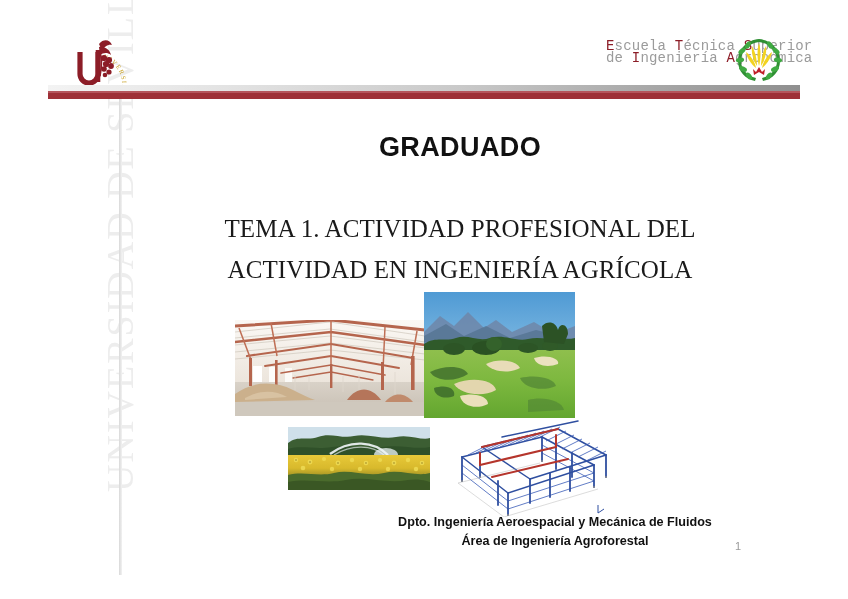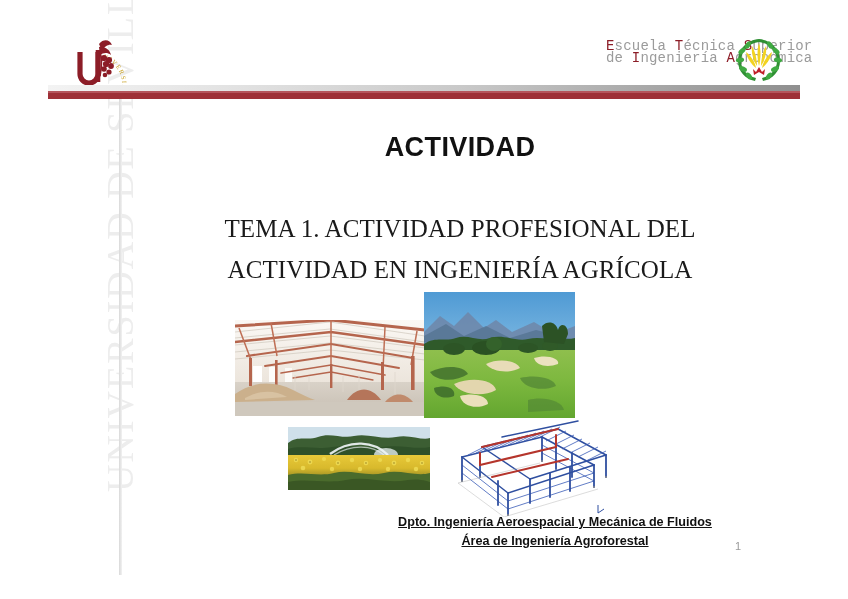--- a/index.html
+++ b/index.html
@@ -137,21 +137,20 @@
   .footer {
     position: absolute;
     left: 330px;
     top: 513px;
     width: 450px;
     text-align: center;
     font-size: 12.6px;
     font-weight: bold;
     line-height: 19px;
     color: #111111;
-    text-decoration: underline;
   }
   .pagenum {
     position: absolute;
     left: 728px;
     top: 540px;
     width: 20px;
     text-align: center;
     font-size: 11px;
     color: #9a9a9a;
   }
@@ -230,21 +229,21 @@
       <g fill="#c02029">
         <path d="M 20,36 L 21,42 L 26,39 L 31,42 L 32,36 L 29,39 L 26,34 L 23,39 Z"></path>
       </g>
     </svg>
   </div>
 
   <div class="bar-gray"></div>
   <div class="bar-thin"></div>
   <div class="bar-red"></div>
 
-  <div class="title-main">ACTIVIDAD</div>
+  <div class="title-main">GRADUADO</div>
   <div class="title-sub">
     <div>TEMA 1. ACTIVIDAD PROFESIONAL DEL</div>
     <div>ACTIVIDAD EN INGENIERÍA AGRÍCOLA</div>
   </div>
 
   <div class="photo ph-warehouse">
     <svg viewBox="0 0 190 96" xmlns="http://www.w3.org/2000/svg">
       <defs>
         <linearGradient id="whWall" x1="0" y1="0" x2="0" y2="1">
           <stop offset="0%" stop-color="#f5f1ec"></stop>

